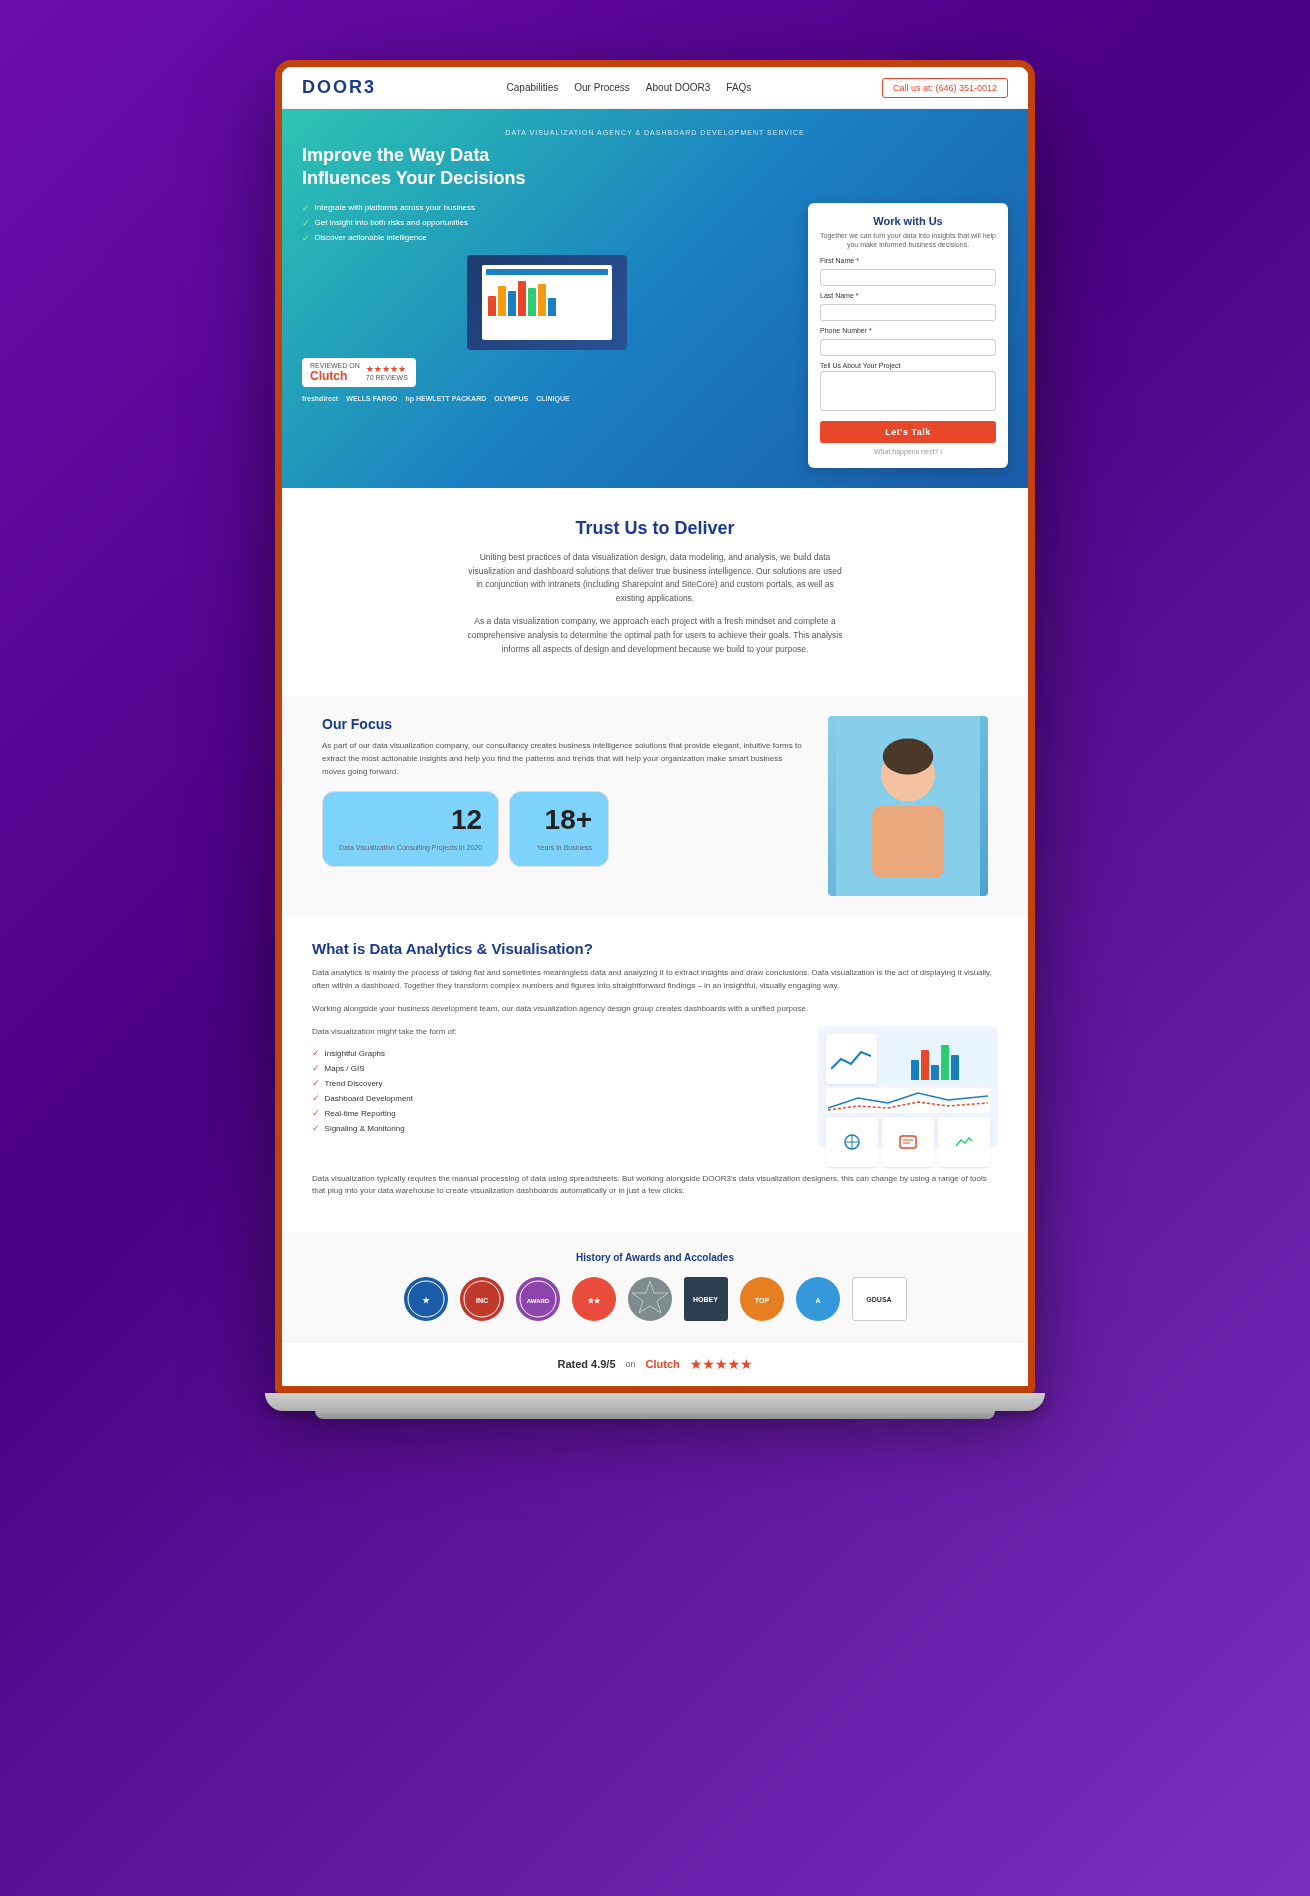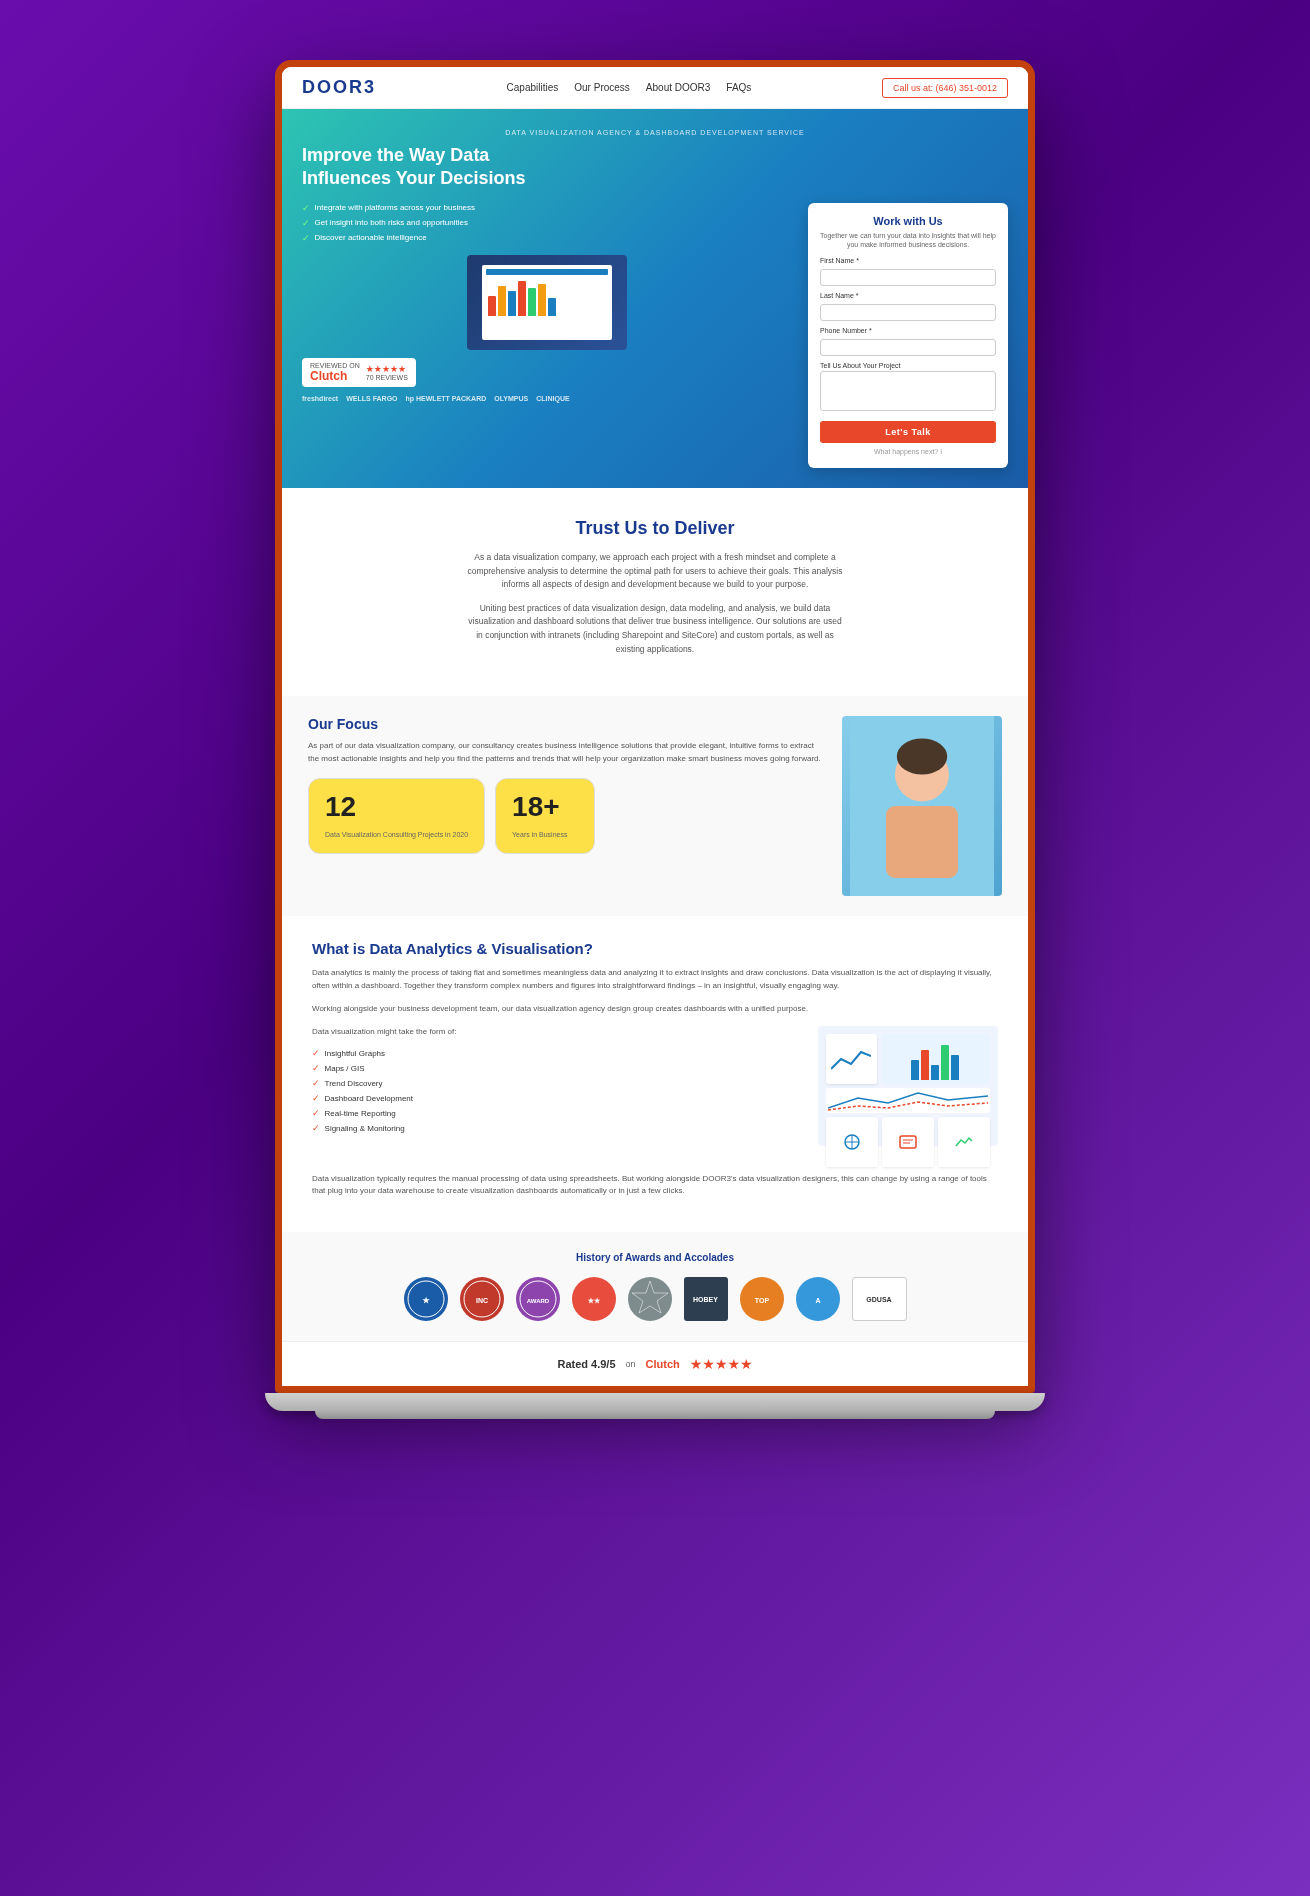--- a/index.html
+++ b/index.html
@@ -309,21 +309,21 @@
     .trust-section p {
       font-size: 8.5px;
       color: #555;
       line-height: 1.6;
       max-width: 380px;
       margin: 0 auto 10px;
     }
 
     
     .focus-section {
-      padding: 20px 26px;
+      padding: 20px 40px;
       background: #f9f9f9;
       display: flex;
       gap: 20px;
       align-items: flex-start;
     }
 
     .focus-left {
       flex: 1;
     }
 
@@ -343,22 +343,22 @@
 
     .stats-row {
       display: flex;
       gap: 10px;
     }
 
     .stat-box {
       border: 1px solid #ddd;
       border-radius: 12px;
       padding: 12px 16px;
-      text-align: left;
-      background: #fde047;
+      text-align: right;
+      background: #7dd3fc;
       min-width: 100px;
     }
 
     .stat-number {
       font-size: 28px;
       font-weight: 900;
       color: #222;
       display: block;
     }
 
@@ -646,22 +646,22 @@
           <textarea class="form-textarea" style=""></textarea>
 
           <button class="form-btn">Let's Talk</button>
           <p class="form-footer">What happens next? ℹ</p>
         </div>
       </div>
     </section>
 
     <section class="trust-section">
       <h2>Trust Us to Deliver</h2>
+      <p>Uniting best practices of data visualization design, data modeling, and analysis, we build data visualization and dashboard solutions that deliver true business intelligence. Our solutions are used in conjunction with intranets (including Sharepoint and SiteCore) and custom portals, as well as existing applications.</p>
       <p>As a data visualization company, we approach each project with a fresh mindset and complete a comprehensive analysis to determine the optimal path for users to achieve their goals. This analysis informs all aspects of design and development because we build to your purpose.</p>
-      <p>Uniting best practices of data visualization design, data modeling, and analysis, we build data visualization and dashboard solutions that deliver true business intelligence. Our solutions are used in conjunction with intranets (including Sharepoint and SiteCore) and custom portals, as well as existing applications.</p>
     </section>
 
     <section class="focus-section">
       <div class="focus-left">
         <h3>Our Focus</h3>
         <p>As part of our data visualization company, our consultancy creates business intelligence solutions that provide elegant, intuitive forms to extract the most actionable insights and help you find the patterns and trends that will help your organization make smart business moves going forward.</p>
 
         <div class="stats-row">
           <div class="stat-box">
             <span class="stat-number">12</span>

